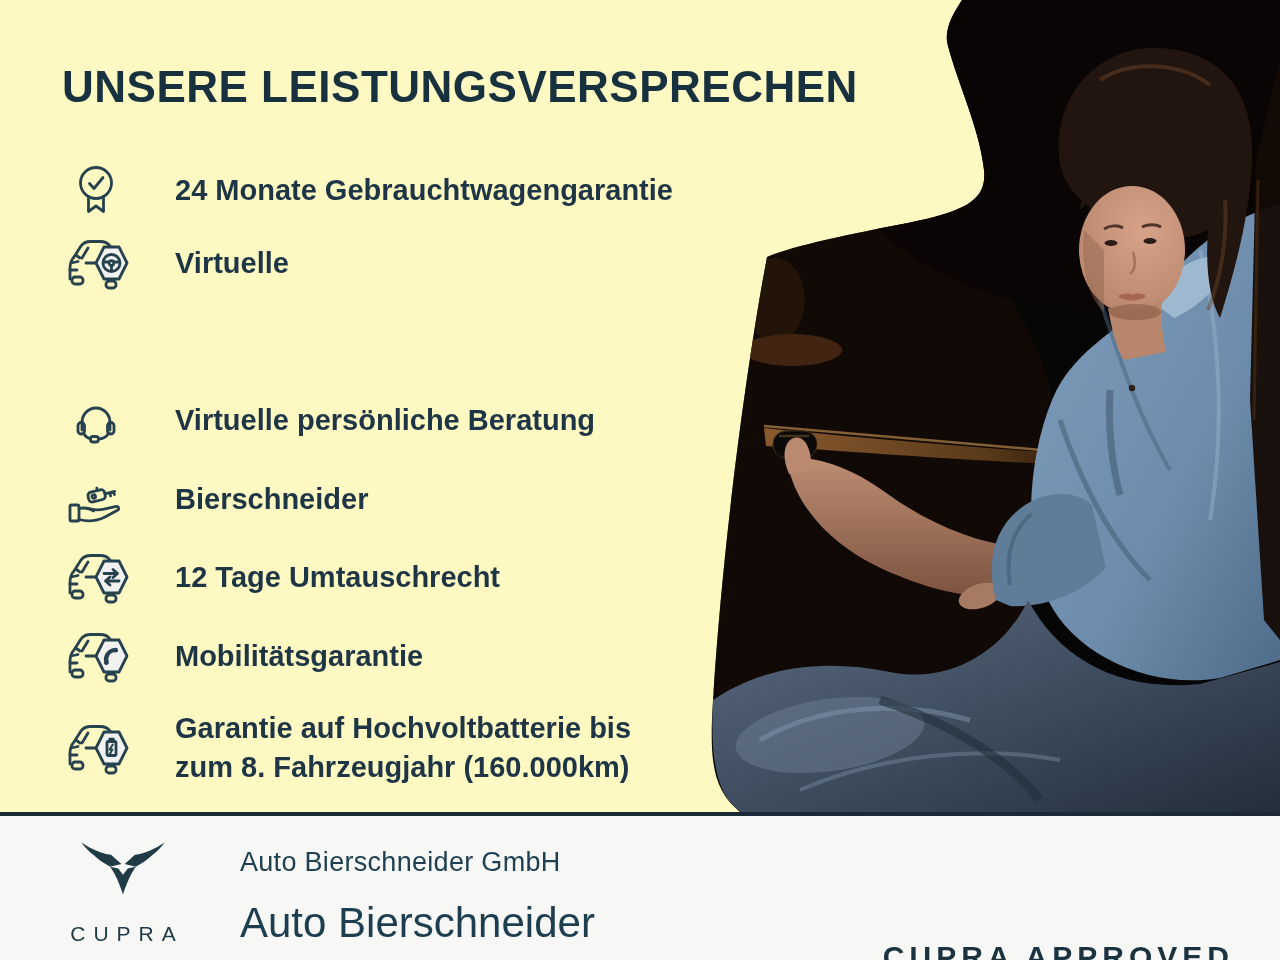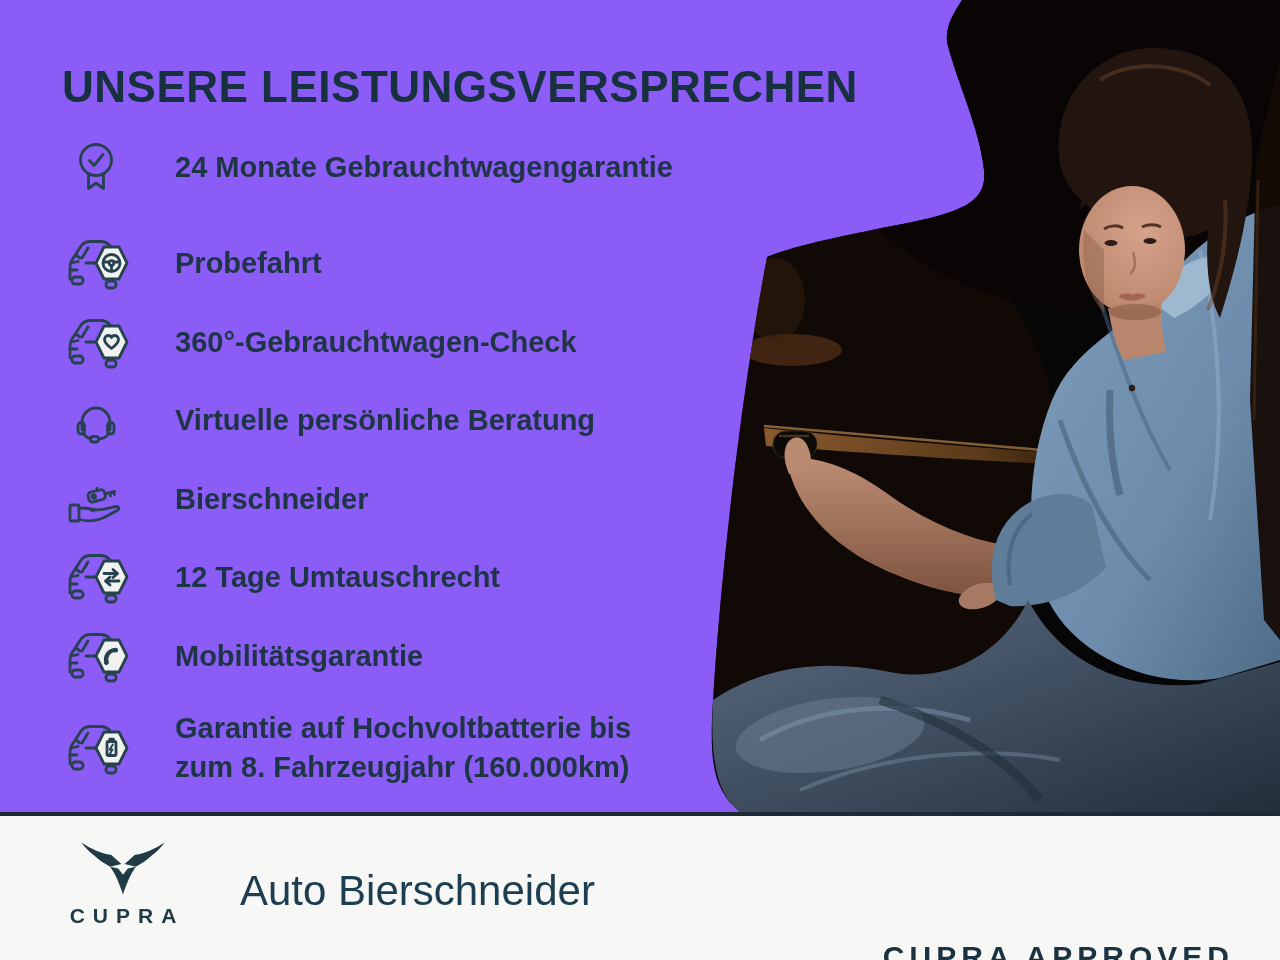--- a/index.html
+++ b/index.html
@@ -1,18 +1,18 @@
 <!DOCTYPE html>
 <html><head>
 <meta charset="utf-8">
 <style>
   html,body{margin:0;padding:0;background:#c8c8c8;}
   .stage{
     position:relative;width:1280px;height:960px;overflow:hidden;
-    background:#8b5cf6;
+    background:#fef9c3;
     font-family:"Liberation Sans","DejaVu Sans",sans-serif;
     -webkit-font-smoothing:antialiased;
   }
   .page-title{
     position:absolute;left:62px;top:62px;
     font-size:44px;font-weight:bold;letter-spacing:.5px;
     color:#18313f;white-space:nowrap;
   }
   .promise-row{
     position:absolute;left:62px;height:64px;
@@ -25,22 +25,22 @@
     font-size:29px;font-weight:bold;color:#1d3544;
     line-height:39px;white-space:nowrap;
   }
   .p-label .l2{display:block;}
   .photo{position:absolute;left:680px;top:0;width:600px;height:813px;}
   .separator{position:absolute;left:0;top:812px;width:1280px;height:4px;background:#1b2a36;}
   .footer{position:absolute;left:0;top:816px;width:1280px;height:144px;background:#f7f8f5;}
   .brand{position:absolute;left:58px;top:24px;width:130px;text-align:center;}
   .brand-emblem{display:block;margin:0 auto;width:100px;height:56px;}
   .brand-wordmark{
-    display:block;margin-top:8px;
-    font-size:21px;font-weight:bold;letter-spacing:8px;
+    display:block;margin-top:26px;
+    font-size:21px;font-weight:normal;letter-spacing:8px;
     color:#213b46;text-indent:8px;white-space:nowrap;
   }
   .dealer{position:absolute;left:240px;top:30px;color:#1e4052;}
   .dealer-small{font-size:27px;line-height:32px;letter-spacing:.3px;}
   .dealer-large{font-size:42px;line-height:50px;margin-top:20px;color:#1d3e50;text-align:center;}
   .approved{
     position:absolute;right:46px;top:84px;
     font-size:30px;font-weight:bold;letter-spacing:5px;
     color:#1b3240;white-space:nowrap;margin-top:40px;
   }
@@ -151,21 +151,21 @@
         <ellipse cx="150" cy="735" rx="95" ry="36" fill="#6d7e93" opacity="0.5" transform="rotate(-8 150 735)"></ellipse>
         <path d="M80,740 C140,705 220,700 290,720" stroke="#8196ad" stroke-width="5" fill="none" opacity="0.5"></path>
         <path d="M120,790 C200,755 300,745 380,760" stroke="#8196ad" stroke-width="4" fill="none" opacity="0.4"></path>
         <path d="M200,700 C260,720 320,750 360,800" stroke="#222e3b" stroke-width="9" fill="none" opacity="0.6"></path>
       </g>
     </svg>
   </div>
 
   <div class="page-title">UNSERE LEISTUNGSVERSPRECHEN</div>
 
-  <div class="promise-row" style="top:135px">
+  <div class="promise-row" style="top:158px">
     <span class="p-icon">
       <svg viewBox="0 0 68 64">
         <circle class="icon-stroke" cx="34" cy="25" r="15.5"></circle>
         <path class="icon-stroke" d="M27.5,25.5 l4.5,5 l9,-11"></path>
         <path class="icon-stroke" d="M26.5,38.5 v15 l7.5,-5.5 l7.5,5.5 v-15"></path>
       </svg>
     </span>
     <span class="p-label">24 Monate Gebrauchtwagengarantie</span>
   </div>
 
@@ -175,36 +175,23 @@
         <path class="icon-stroke" d="M8,48 V38 C8,33 9,29 12,26 L19,15 C21,12 24.5,10.5 29,10.5 H38 C42.5,10.5 46,12 48,15 L51,19"></path>
         <path class="icon-stroke" d="M20,27 L26,17 M24,32 H34 M9,32 L16,30.5 M8,39 H15 M18,27 l-3.5,-2.5"></path>
         <rect class="icon-stroke" x="10" y="46" width="11" height="7" rx="3"></rect>
         <polygon class="icon-fillbg" points="42,16 57,16 65,32 57,48 42,48 34,32"></polygon>
         <rect class="icon-stroke" x="44" y="50" width="10" height="7" rx="3"></rect>
         <circle class="icon-stroke" cx="49.5" cy="32" r="8.5"></circle>
         <circle class="icon-stroke" cx="49.5" cy="32" r="2.3"></circle>
         <path class="icon-stroke" d="M41.5,31 H46 M53,31 H57.5 M49.5,34.8 V39.5"></path>
       </svg>
     </span>
-    <span class="p-label">Probefahrt</span>
-  </div>
-
-  <div class="promise-row" style="top:310px">
-    <span class="p-icon">
-      <svg viewBox="0 0 68 64">
-        <path class="icon-stroke" d="M8,48 V38 C8,33 9,29 12,26 L19,15 C21,12 24.5,10.5 29,10.5 H38 C42.5,10.5 46,12 48,15 L51,19"></path>
-        <path class="icon-stroke" d="M20,27 L26,17 M24,32 H34 M9,32 L16,30.5 M8,39 H15 M18,27 l-3.5,-2.5"></path>
-        <rect class="icon-stroke" x="10" y="46" width="11" height="7" rx="3"></rect>
-        <polygon class="icon-fillbg" points="42,16 57,16 65,32 57,48 42,48 34,32"></polygon>
-        <rect class="icon-stroke" x="44" y="50" width="10" height="7" rx="3"></rect>
-        <path class="icon-stroke" d="M49.5,38.5 C45,35 42.5,32.5 42.5,29.5 C42.5,27 44.5,25.5 46.5,25.5 C48,25.5 49,26.3 49.5,27.5 C50,26.3 51,25.5 52.5,25.5 C54.5,25.5 56.5,27 56.5,29.5 C56.5,32.5 54,35 49.5,38.5 Z"></path>
-      </svg>
-    </span>
-    <span class="p-label">360°-Gebrauchtwagen-Check</span>
-  </div>
+    <span class="p-label">Virtuelle</span>
+  </div>
+
 
   <div class="promise-row" style="top:388px">
     <span class="p-icon">
       <svg viewBox="0 0 68 64">
         <path class="icon-stroke" d="M20,42 V35 C20,26.5 26,20 34,20 C42,20 48,26.5 48,35 V42"></path>
         <rect class="icon-stroke" x="16" y="34.5" width="6.5" height="11.5" rx="3"></rect>
         <rect class="icon-stroke" x="45.5" y="34.5" width="6.5" height="11.5" rx="3"></rect>
         <rect class="icon-stroke" x="28.5" y="48.5" width="8" height="5.5" rx="2.5"></rect>
         <path class="icon-stroke" d="M36.5,51 C42,50.5 45.5,48 46.5,45"></path>
         <path class="icon-stroke" d="M22,46 C23.5,48.5 25.5,50 28.5,50.8"></path>
@@ -285,19 +272,20 @@
         <g fill="#213b46">
           <path d="M8,3 C20,11 32,16.5 45,18.5 L58,30 L44,33.5 C37,29.5 30,25.5 24,19.5 C17,13.5 11,8 8,3 Z"></path>
           <path d="M112,3 C100,11 88,16.5 75,18.5 L62,30 L76,33.5 C83,29.5 90,25.5 96,19.5 C103,13.5 109,8 112,3 Z"></path>
           <path d="M60,68 C55,53 50,42 44,33.5 L54,35.5 L60,43.5 L66,35.5 L76,33.5 C70,42 65,53 60,68 Z"></path>
         </g>
       </svg>
       <span class="brand-wordmark">CUPRA</span>
     </div>
 
     <div class="dealer">
+      <div class="dealer-small">Auto Bierschneider GmbH</div>
       <div class="dealer-large">Auto Bierschneider</div>
     </div>
 
     <div class="approved">CUPRA APPROVED</div>
   </div>
 
 </div>
 
 </body></html>

